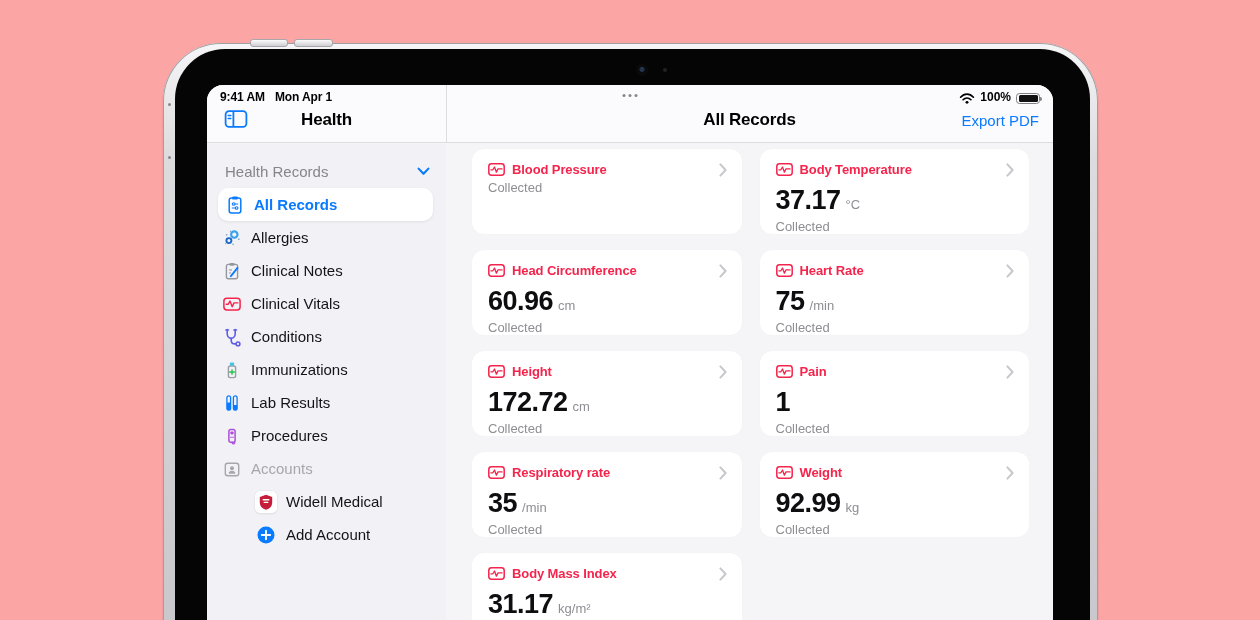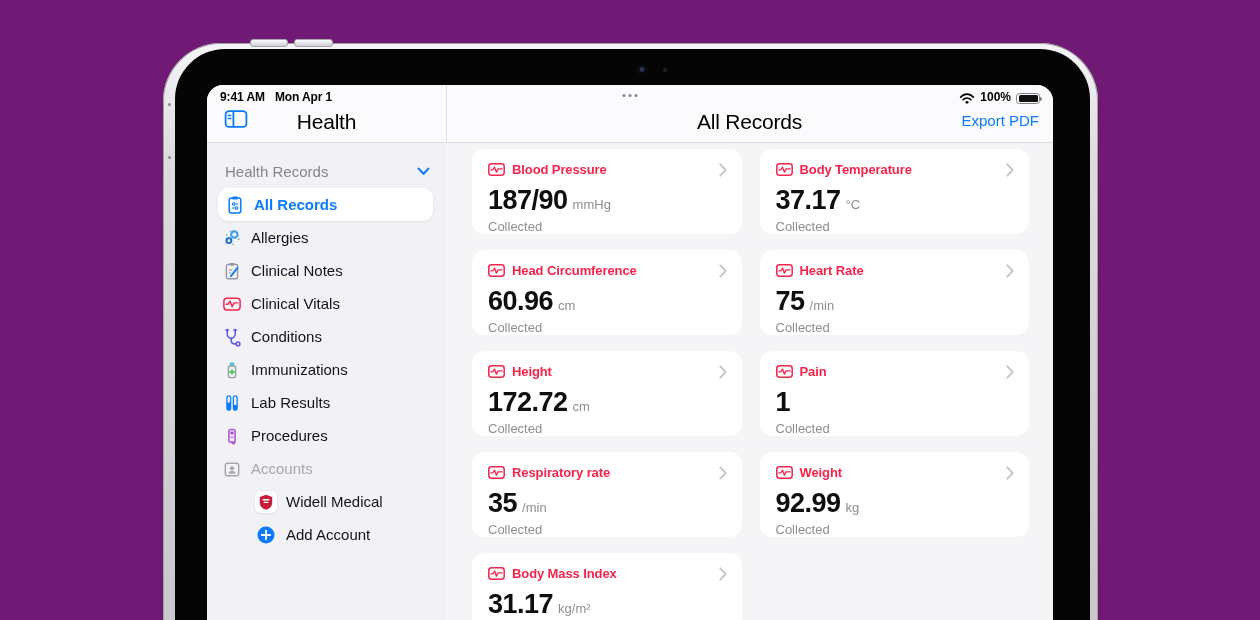--- a/index.html
+++ b/index.html
@@ -1,20 +1,20 @@
 <!DOCTYPE html>
 <html><head>
 <meta charset="utf-8">
 <style>
   * { margin:0; padding:0; box-sizing:border-box; }
   html,body { width:1260px; height:620px; overflow:hidden; background:#fff; }
   body { font-family:"Liberation Sans","DejaVu Sans",sans-serif; -webkit-font-smoothing:antialiased; }
   :root { --blue:#0a7aff; --red:#f5244c; --gray:#8e8e93; }
 
-  .canvas { position:relative; width:1260px; height:620px; background:#701a75; overflow:hidden; }
+  .canvas { position:relative; width:1260px; height:620px; background:#fca5a5; overflow:hidden; }
 
   
   .device { position:absolute; left:163px; top:43px; width:935px; height:640px;
     border-radius:58px 58px 0 0;
     background:linear-gradient(180deg,#f6f6f8 0%,#dcdcdf 18%,#c6c6ca 100%);
     box-shadow: inset 0 0 0 1px #a0a0a4, 0 1px 2px rgba(0,0,0,.15); }
   .tbtn { position:absolute; top:-4px; height:8px; border-radius:3px;
     background:linear-gradient(180deg,#fbfbfc,#cfcfd3); border:1px solid #a8a8ac; }
   .tbtn.b1 { left:87px;  width:38px; }
   .tbtn.b2 { left:131px; width:39px; }
@@ -42,21 +42,21 @@
   .status-right { display:flex; align-items:flex-end; gap:5px; }
   .batt { position:relative; width:24px; height:11.5px; border:1px solid #808085; border-radius:3.5px; padding:1.5px; }
   .batt i { display:block; width:100%; height:100%; background:#111; border-radius:1.5px; }
   .batt:after { content:""; position:absolute; right:-3px; top:3.2px; width:2px; height:4px;
     background:#808085; border-radius:0 2px 2px 0; }
 
   .headerbar { height:36px; display:flex; }
   .header-sidebar { position:relative; width:239px; }
   .header-main { position:relative; flex:1; }
   .htitle { position:absolute; left:0; right:0; top:4px; text-align:center;
-    font-size:21px; font-weight:400; color:#000; letter-spacing:-.2px; }
+    font-size:17px; font-weight:700; color:#000; letter-spacing:-.2px; }
   .toggle { position:absolute; left:17px; top:3px; width:24px; height:20px; cursor:pointer; }
   .export { position:absolute; right:14px; top:6px; font-size:15px; color:var(--blue); cursor:pointer; }
 
   
   .content { position:absolute; top:59px; left:0; right:0; bottom:0; display:flex; }
 
   
   .sidebar { width:239px; background:#f2f2f6; padding-top:14px; flex:none; }
   .sb-section { height:26px; margin-bottom:4px; display:flex; align-items:center; padding:0 16px 0 18px;justify-content:space-between; }
   .sb-section-label { flex:1; font-size:15px; color:#85858a; }
@@ -356,24 +356,20 @@
       <span class="badge">
                       <svg viewBox="0 0 17 13">
                         <use href="#sym-wave-badge" xlink:href="#sym-wave-badge"></use>
                       </svg>
                     </span>
       <span class="card-title">Blood Pressure</span>
     </div>
     <span class="chev"><svg viewBox="0 0 8 14">
                       <use href="#sym-chevron-right" xlink:href="#sym-chevron-right"></use>
                     </svg></span>
-    <div class="card-valrow">
-      <span class="card-value">187/90</span>
-      <span class="card-unit">mmHg</span>
-    </div>
     <div class="card-status">Collected</div>
   </div>
                 <div class="card">
     <div class="card-head">
       <span class="badge">
                       <svg viewBox="0 0 17 13">
                         <use href="#sym-wave-badge" xlink:href="#sym-wave-badge"></use>
                       </svg>
                     </span>
       <span class="card-title">Body Temperature</span>

